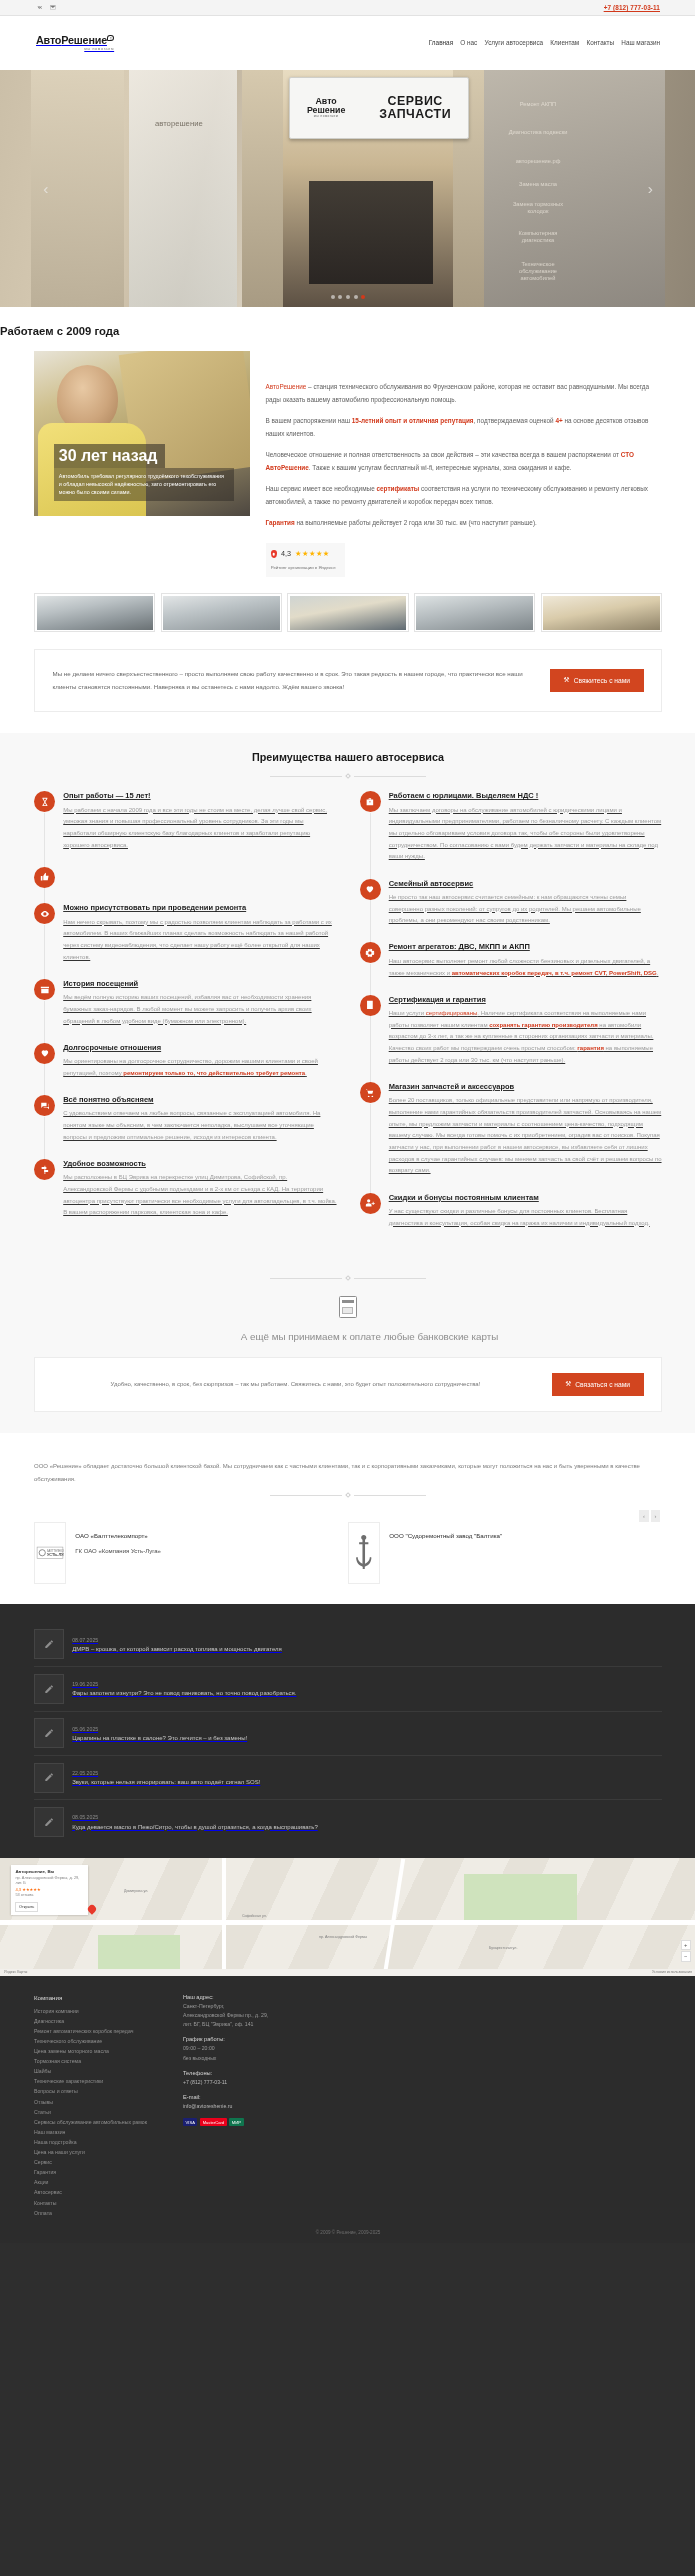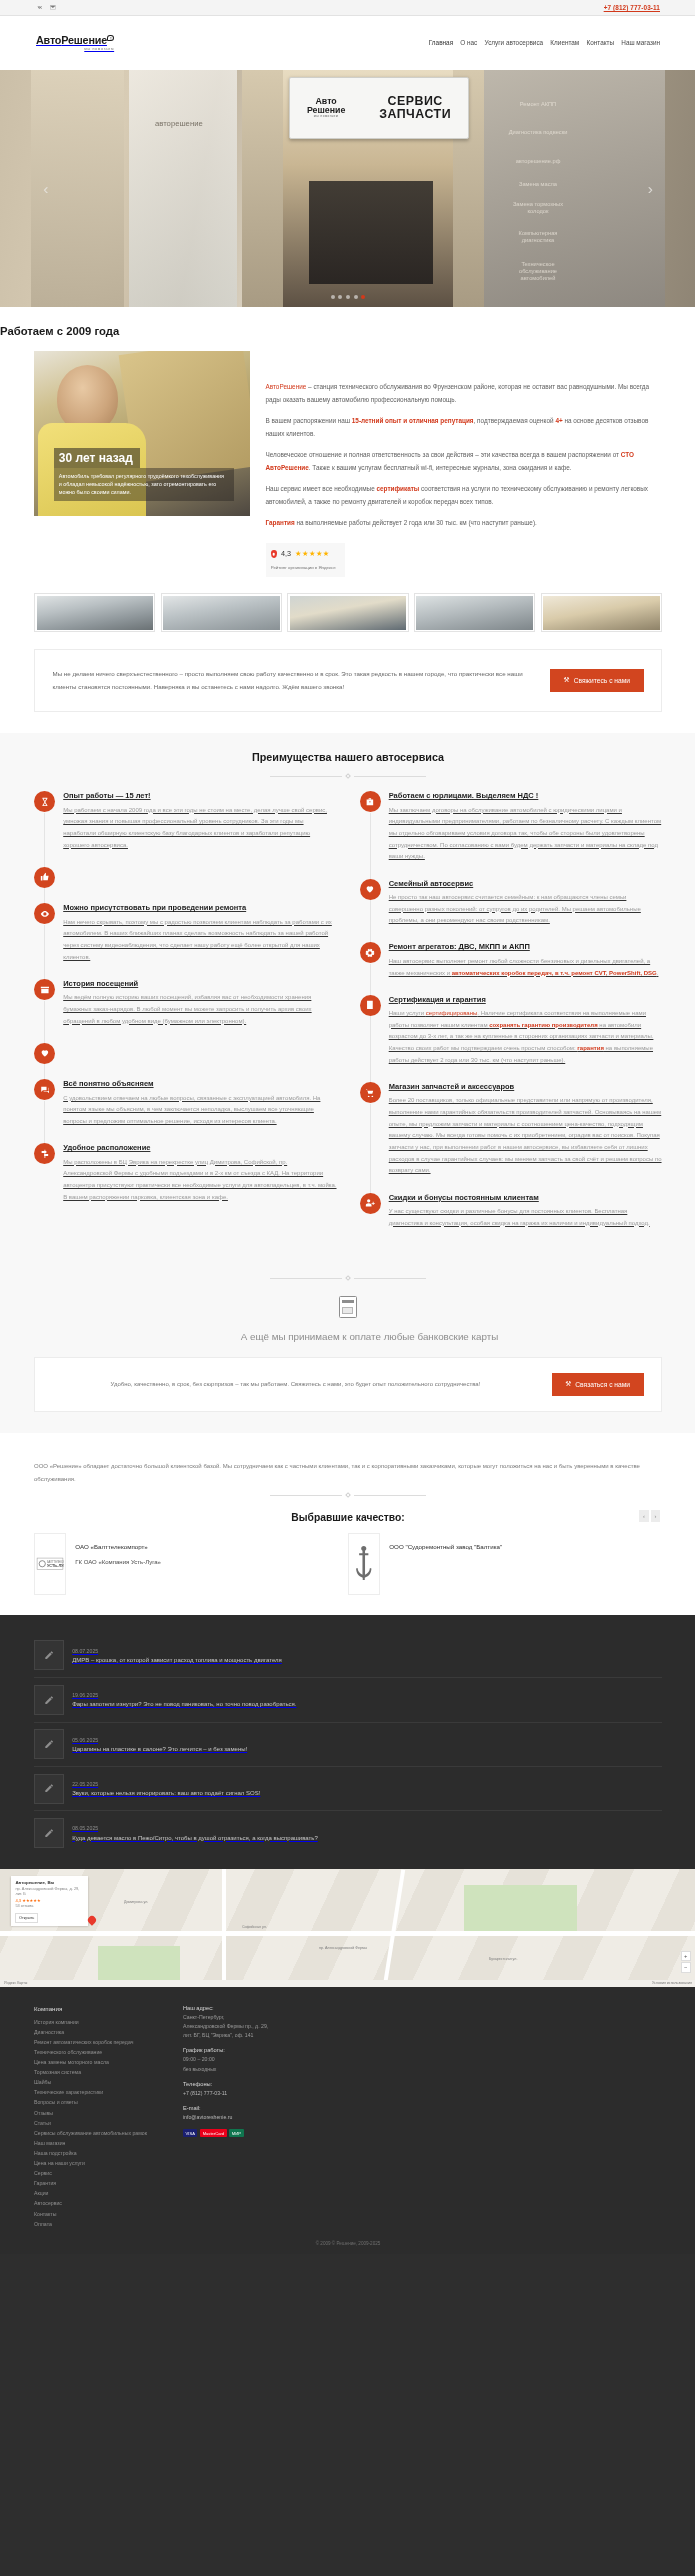--- a/index.html
+++ b/index.html
@@ -61,21 +61,21 @@
   .content { background: #fff; padding: 0 0 0.5px; }
   .sec-title { text-align: left; font-size: 11.3px; font-weight: 700; color: #1a1a1a; padding: 18.5px 0 5.2px; }
   .two-col { display: flex; gap: 15.5px; padding: 9.3px 34px 5.2px; }
   .col-img { width: 216px; flex: 0 0 216px; position: relative; }
   .photo1 { width: 100%; height: 165px; background:
       linear-gradient(160deg,#e8e4d8 0%,#cfc08e 25%,#b5a46f 48%,#8d8161 70%,#4d4740 100%); position: relative; overflow: hidden; }
   .photo1 .head { position:absolute; left: 23px; top: 13.4px; width: 61px; height: 67px; border-radius: 50% 50% 46% 46%; background: radial-gradient(ellipse at 42% 34%, #e8c9a4 0%, #cda57c 55%, #a87f57 100%); }
   .photo1 .shirt { position:absolute; left: 4.1px; top: 72px; width: 108px; height: 98px; background: linear-gradient(160deg,#f2e07a,#d9c44f); border-radius: 14.4px 20.6px 0 0; }
   .photo1 .hood { position:absolute; left: 93px; top: -5.2px; width: 124px; height: 129px; background: linear-gradient(150deg,#d9c48a,#b39c63); transform: rotate(-8deg); }
   .caption-box { position: absolute; left: 19.6px; right: 5.2px; bottom: 15.5px; }
-  .cap-title { display:inline-block; background: rgba(40,36,33,.55); color: #fff; font-size: 12px; font-weight: 700; padding: 3.1px 7.2px 3.1px 5.2px; }
+  .cap-title { display:inline-block; background: rgba(40,36,33,.55); color: #fff; font-size: 16px; font-weight: 700; padding: 3.1px 7.2px 3.1px 5.2px; }
   .cap-text { background: rgba(40,36,33,.45); color: #fff; font-size: 5.4px; line-height: 1.5; padding: 3.6px 5.2px 4.6px; max-width: 180px; }
   .col-text { flex: 1; font-size: 6.4px; line-height: 2.0; color: #5f5f5f; padding-top: 30px; }
   .col-text p { margin-bottom: 8.2px; }
   .rd { color: #d2391b; }
   .rd-b { color: #d2391b; font-weight: 700; }
   .rating { margin-top: 5.2px; background:#f7f7f7; display:inline-block; padding: 4.1px 9.3px 4.1px 5.2px; }
   .rating-row { display:flex; align-items:center; gap: 4.1px; }
   .pin { width: 6.2px; height: 8.2px; background: #e8392b; border-radius: 50% 50% 50% 50%/ 42% 42% 66% 66%; position: relative; }
   .pin:after { content:""; position:absolute; left:50%; top: 50%; transform: translate(-50%,-50%); width:2.6px; height:2.6px; background:#fff; border-radius:50%; }
   .rating-val { font-size: 7.2px; color: #333; }
@@ -397,20 +397,26 @@
             <p>Мы ведём полную историю ваших посещений, избавляя вас от необходимости хранения бумажных заказ-нарядов. В любой момент вы можете запросить и получить архив своих обращений в любом удобном виде (бумажном или электронном).</p>
           </div>
         </div>
 
         <div class="adv-item">
           <div class="ic-circle">
             <svg viewBox="0 0 24 24">
                 <path d="M12 21s-8-5.2-8-10.4A4.6 4.6 0 0112 7a4.6 4.6 0 018 3.6C20 15.8 12 21 12 21z"></path>
               </svg>
             </div>
+          <div class="adv-body">
+            <h3>Долгосрочные отношения</h3>
+            <p>
+              <span>Мы ориентированы на долгосрочное сотрудничество, дорожим нашими клиентами и своей репутацией, поэтому </span><span class="rd-b">ремонтируем только то, что действительно требует ремонта</span><span>.</span>
+            </p>
+          </div>
         </div>
 
         <div class="adv-item">
           <div class="ic-circle">
             <svg viewBox="0 0 24 24">
                 <path d="M3 4h13v9H7l-4 4V4zm6 11h12V7h1v13l-4-4H9v-1z"></path>
               </svg>
             </div>
           <div class="adv-body">
             <h3>Всё понятно объясняем</h3>
@@ -418,21 +424,21 @@
           </div>
         </div>
 
         <div class="adv-item">
           <div class="ic-circle">
             <svg viewBox="0 0 24 24">
                 <path d="M11 2h2v20h-2V2zM4 5h10l3 2.5L14 10H4V5zm6 7h10v5H10v-5z"></path>
               </svg>
             </div>
           <div class="adv-body">
-            <h3>Удобное расположение</h3>
+            <h3>Удобное возможность</h3>
             <p>Мы расположены в БЦ Эврика на перекрестке улиц Димитрова, Софийской, пр. Александровской Фермы с удобными подъездами и в 2-х км от съезда с КАД. На территории автоцентра присутствуют практически все необходимые услуги для автовладельцев, в т.ч. мойка. В вашем распоряжении парковка, клиентская зона и кафе.</p>
           </div>
         </div>
       </div>
 
       <div class="adv-col">
 
         <div class="adv-item">
           <div class="ic-circle">
             <svg viewBox="0 0 24 24">
@@ -531,21 +537,20 @@
   </div>
 
   <div class="clients">
     <p class="clients-lead">ООО «Решение» обладает достаточно большой клиентской базой. Мы сотрудничаем как с частными клиентами, так и с корпоративными заказчиками, которые могут положиться на нас и  быть уверенными в качестве обслуживания.</p>
     <div class="divider">
         <span class="ln"></span>
         <span class="dm"></span>
         <span class="ln"></span>
       </div>
     <div class="clients-head">
-      <h2>Выбравшие качество:</h2>
       <div class="arrows">
         <span>‹</span>
         <span>›</span>
       </div>
     </div>
     <div class="client-row">
       <div class="client">
         <div class="client-logo">
           <svg width="28" height="15.5" viewBox="0 0 54 30" style="font-size:13px">
               <rect x="2" y="4" width="50" height="22" fill="#fff" stroke="#9a9a9a"></rect>

